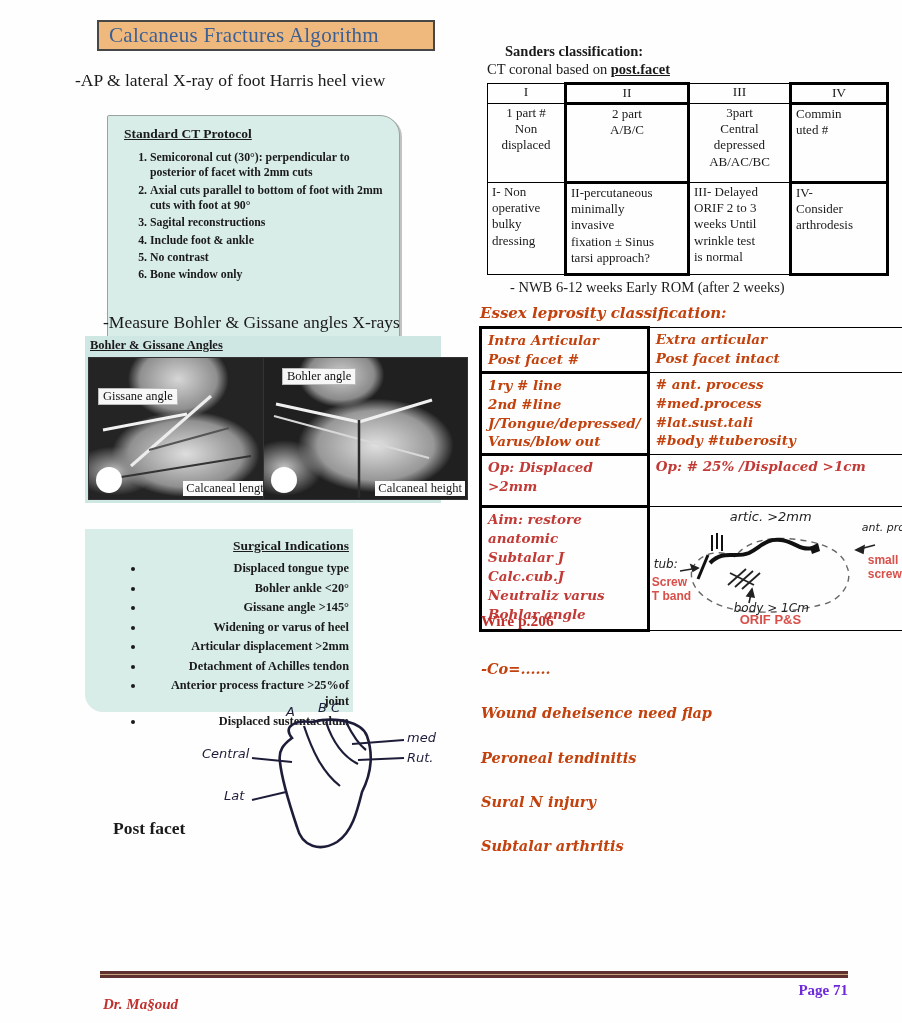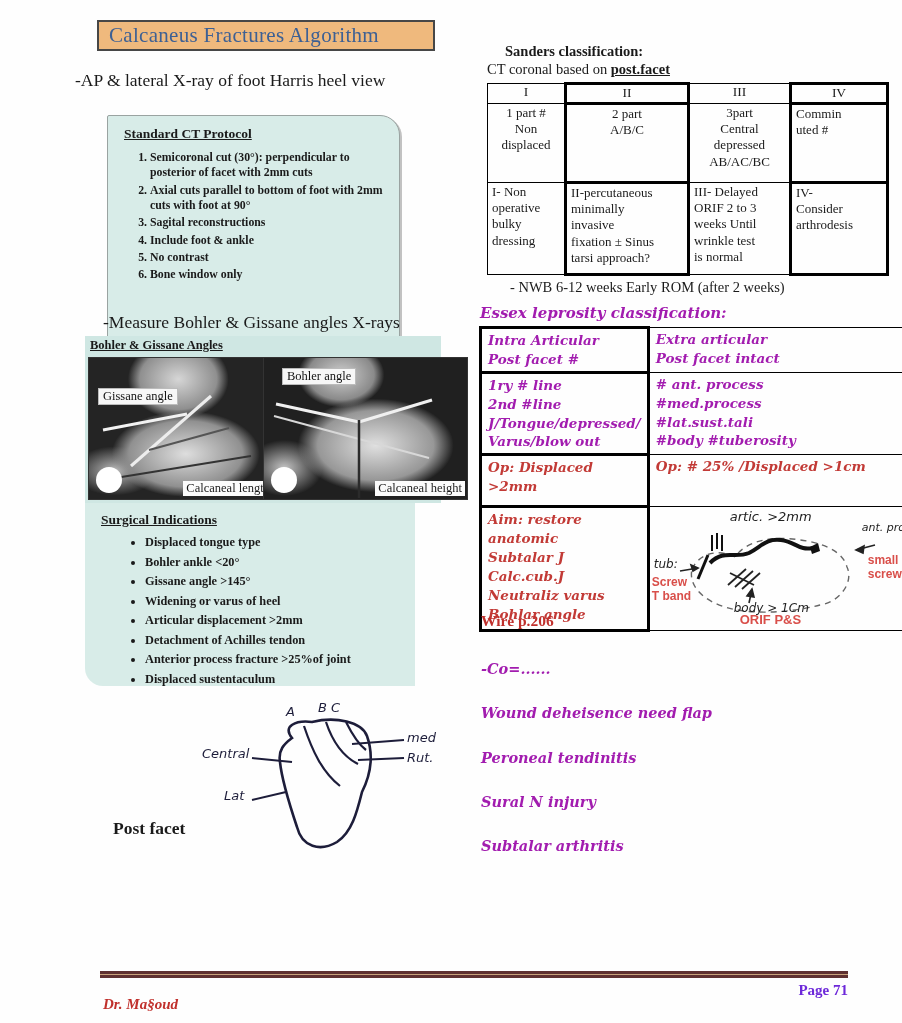--- a/index.html
+++ b/index.html
@@ -54,22 +54,22 @@
     font-size: 12.5px; padding: 0 4px; color: #111; white-space: nowrap;
   }
   .xray-caption {
     position: absolute; right: 2px; bottom: 3px; background: #fbfbfb;
     font-size: 12.5px; padding: 0 3px; white-space: nowrap;
   }
   .xray-circle { position: absolute; left: 7px; bottom: 6px; width: 26px; height: 26px; border-radius: 50%; background: #fff; }
 
   
   .surgical-box {
-    position: absolute; left: 85px; top: 503px; width: 330px; height: 183px;
-    background: #d8ece8; border-radius: 0 0 0 18px; padding: 9px 4px 0 16px;
+    position: absolute; left: 85px; top: 529px; width: 268px; height: 183px;
+    background: #d8ece8; border-radius: 0 0 0 18px; padding: 9px 4px 0 16px; text-align: right;
   }
   .surgical-list { margin: 7px 0 0 0; padding-left: 44px; font-size: 12.3px; font-weight: 600; }
   .surgical-list li { margin-bottom: 3.6px; line-height: 1.3; }
 
   
   .pf-diagram { position: absolute; left: 200px; top: 700px; width: 250px; height: 160px; }
   .hand { font-family: "DejaVu Sans", sans-serif; font-style: italic; color: #1d1d3a; font-size: 13px; position: absolute; white-space: nowrap; }
   .pf-caption { position: absolute; left: 113px; top: 818px; font-size: 17.5px; font-weight: bold; }
 
   
@@ -81,21 +81,21 @@
   .sanders-table td.hdr { text-align: center; font-size: 13.5px; padding: 0; }
   .sanders-table td.thick { border: 3px solid #000; }
   .cell-center div { text-align: center; }
   .note { position: absolute; left: 510px; top: 279px; font-size: 14.5px; }
 
   
   .script-blue, .script-red {
     font-family: "DejaVu Serif", serif; font-style: italic; font-weight: bold;
     font-size: 13.5px; line-height: 1.4;
   }
-  .script-blue { color: #a21caf; }
+  .script-blue { color: #c2410c; }
   .script-red  { color: #c23a36; }
   .essex-title { position: absolute; left: 480px; top: 303px; font-size: 15px; }
   .essex-table { position: absolute; left: 479px; top: 326px; border-collapse: collapse; }
   .essex-table td { border: 1.2px solid #000; vertical-align: top; padding: 2px 6px; }
   .essex-table td.thick { border: 3px solid #000; }
   .sketch-cell { position: relative; width: 258px; height: 119px; padding: 0 !important; }
   .sk-hand { font-family: "DejaVu Sans", sans-serif; font-style: italic; color: #222; font-size: 12px; position: absolute; white-space: nowrap; }
   .sk-red { font-family: "Liberation Sans", sans-serif; font-weight: bold; color: #d94f4a; font-size: 12px; position: absolute; white-space: nowrap; }
 
   

